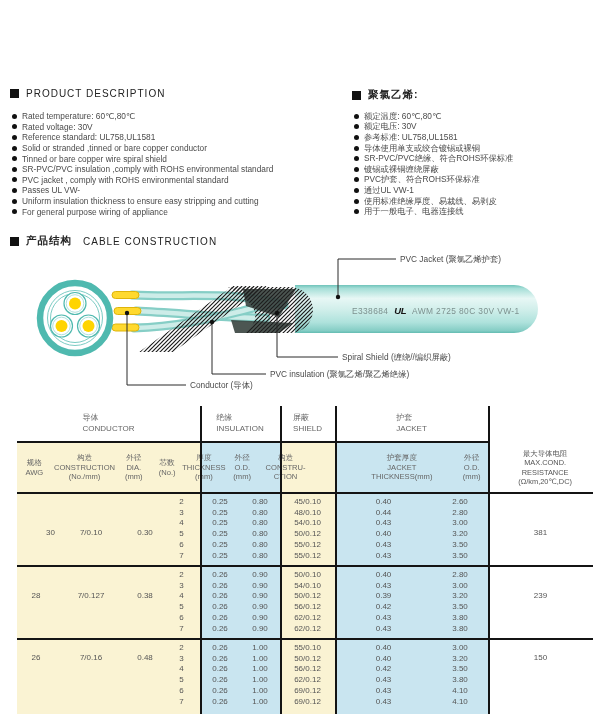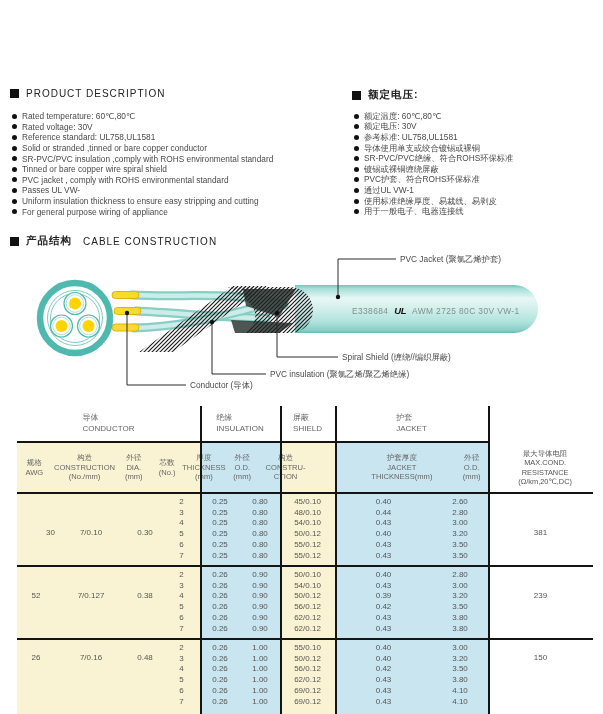--- a/index.html
+++ b/index.html
@@ -60,25 +60,25 @@
     <li>
       <span class="dot"></span>
       <span>Reference standard: UL758,UL1581</span>
     </li>
     <li>
       <span class="dot"></span>
       <span>Solid or stranded ,tinned or bare copper conductor</span>
     </li>
     <li>
       <span class="dot"></span>
+      <span>Tinned or bare copper wire spiral shield</span>
+    </li>
+    <li>
+      <span class="dot"></span>
       <span>SR-PVC/PVC insulation ,comply with ROHS environmental standard</span>
-    </li>
-    <li>
-      <span class="dot"></span>
-      <span>Tinned or bare copper wire spiral shield</span>
     </li>
     <li>
       <span class="dot"></span>
       <span>PVC jacket , comply with ROHS environmental standard</span>
     </li>
     <li>
       <span class="dot"></span>
       <span>Passes UL VW-</span>
     </li>
     <li>
@@ -86,21 +86,21 @@
       <span>Uniform insulation thickness to ensure easy stripping and cutting</span>
     </li>
     <li>
       <span class="dot"></span>
       <span>For general purpose wiring of appliance</span>
     </li>
   </ul>
 
 <div class="abs sec-head" style="left:352px;top:88px;">
   <span class="sq"></span>
-  <span class="sec-title cn">额定电压:</span>
+  <span class="sec-title cn">聚氯乙烯:</span>
 </div>
 <ul class="blist abs" style="left:354px;top:111px;">
     <li>
       <span class="dot"></span>
       <span>额定温度: 60℃,80℃</span>
     </li>
     <li>
       <span class="dot"></span>
       <span>额定电压: 30V</span>
     </li>
@@ -330,21 +330,21 @@
           <div class="tc tc0">7</div>
           <div class="tc tc1">0.25</div>
           <div class="tc tc2">0.80</div>
           <div class="tc tc3">55/0.12</div>
           <div class="tc tc4">0.43</div>
           <div class="tc tc5">3.50</div>
         </div>
       </div>
       <div class="hline"></div>
       <div class="tgroup">
-        <div class="glabel" style="left: 0px; width: 38px; top: 23.6px;">52</div>
+        <div class="glabel" style="left: 0px; width: 38px; top: 23.6px;">28</div>
         <div class="glabel" style="left: 38px; width: 72px; top: 23.6px;">7/0.127</div>
         <div class="glabel" style="left: 110px; width: 36px; top: 23.6px;">0.38</div>
         <div class="glabel" style="left: 471px; width: 105px; top: 23.6px;">239</div>
         <div class="trow">
           <div class="tc tc0">2</div>
           <div class="tc tc1">0.26</div>
           <div class="tc tc2">0.90</div>
           <div class="tc tc3">50/0.10</div>
           <div class="tc tc4">0.40</div>
           <div class="tc tc5">2.80</div>

